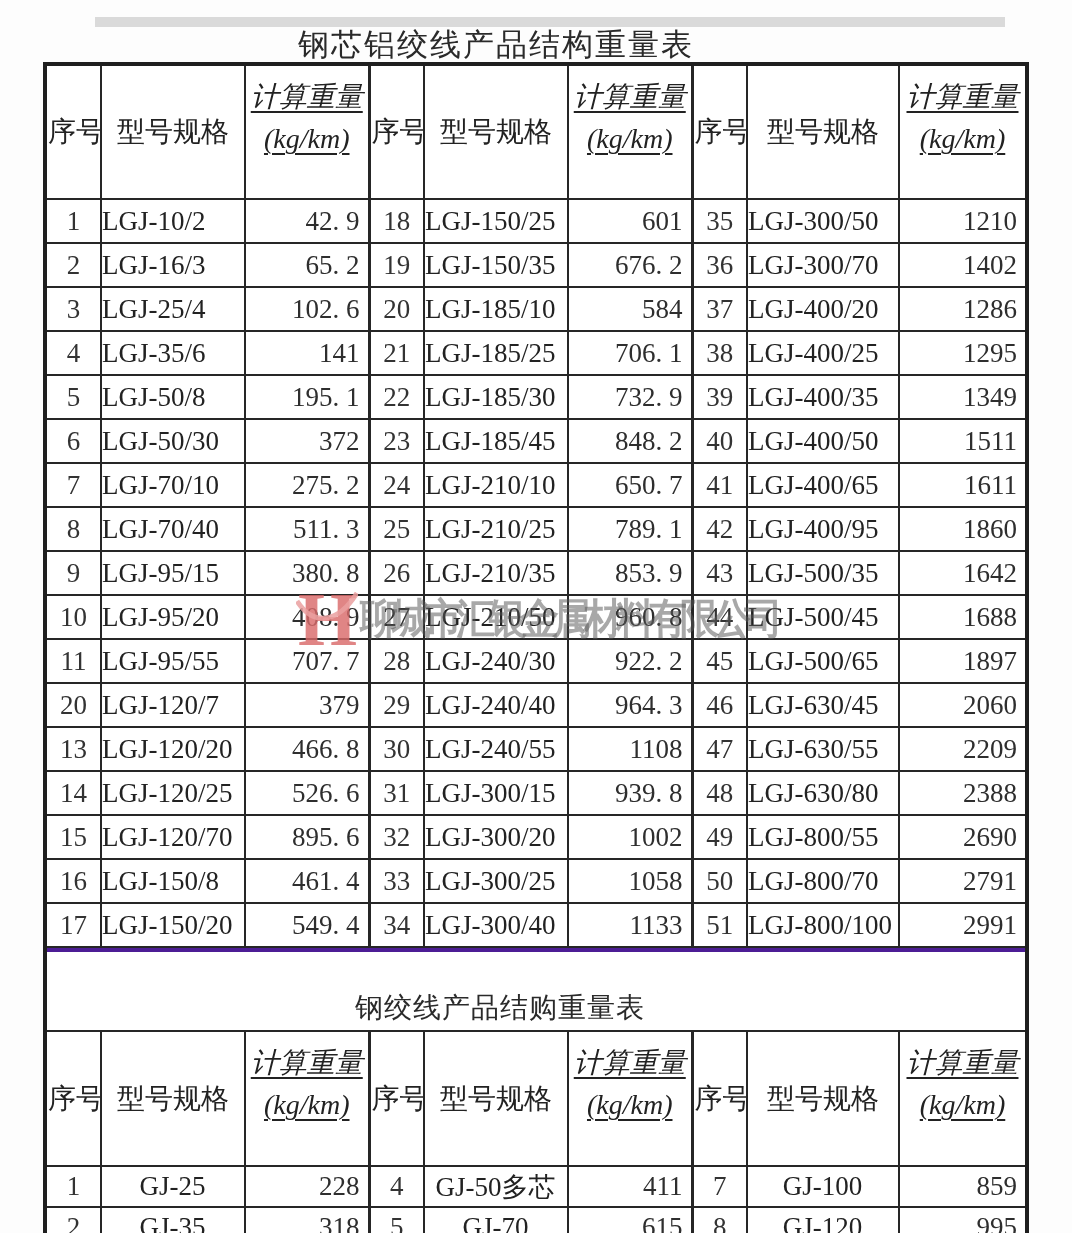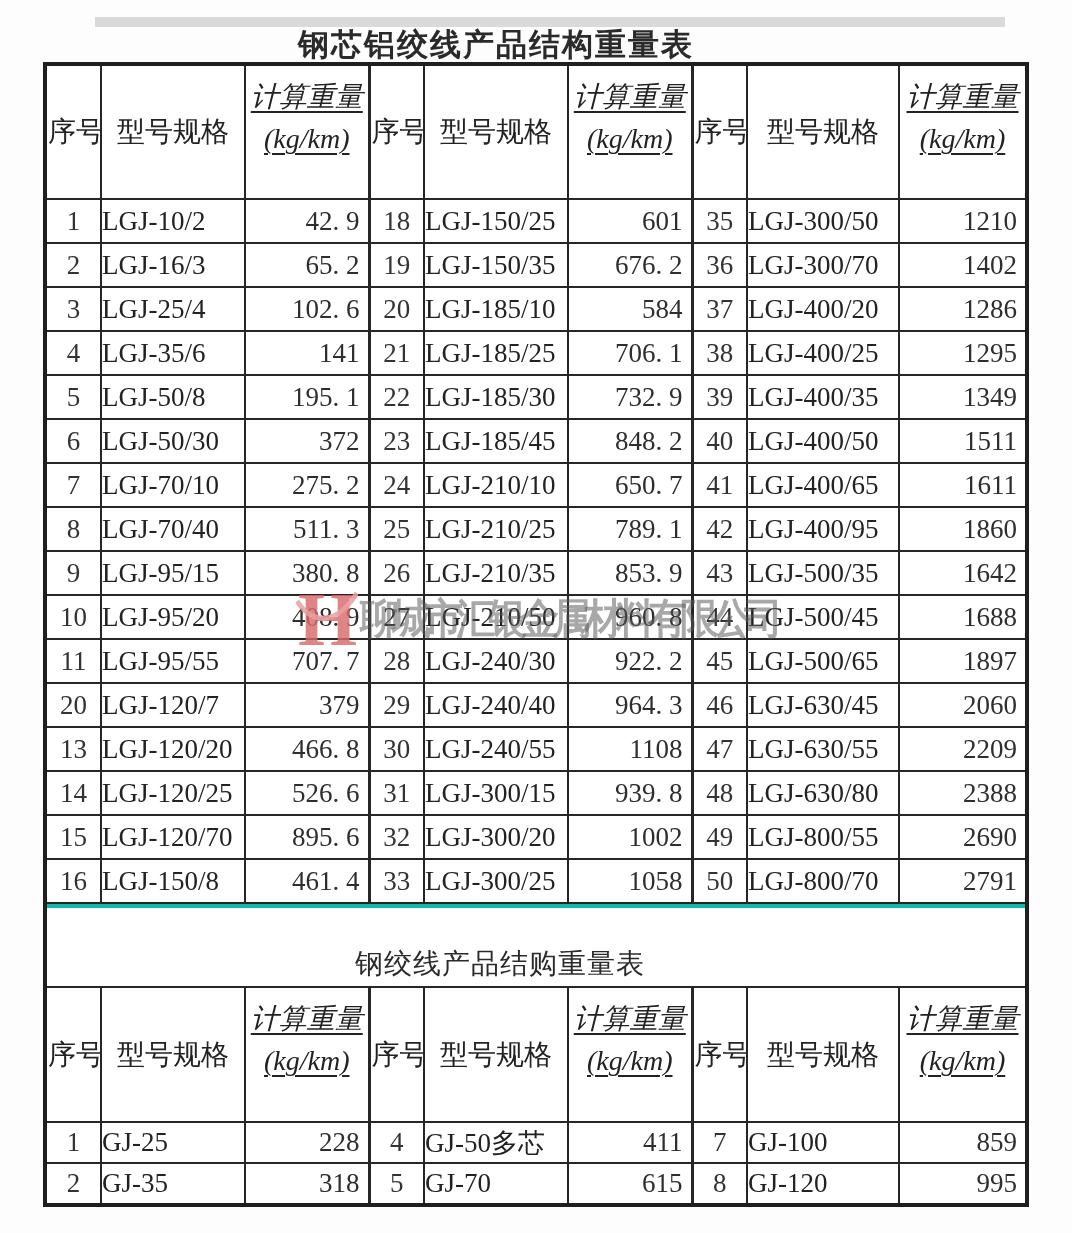--- a/index.html
+++ b/index.html
@@ -10,21 +10,21 @@
     color:#1c1c1c;
     overflow:hidden;
   }
   .top-strip {
     position:absolute; left:95px; top:17px; width:910px; height:10px;
     background:#dadada;
   }
   .doc-title {
     position:absolute; top:24px; left:43px; width:986px;
     text-align:center; font-size:31px; letter-spacing:2px;
-    transform:translateX(-40px); color:#2a2a2a;font-weight:bold;
+    transform:translateX(-40px); color:#2a2a2a;
   }
   .frame {
     position:absolute; left:43px; top:62px; width:978px;
     border:4px solid #1f1f1f; background:#fff;
   }
   table.grid {
     width:100%; border-collapse:collapse; table-layout:fixed;
   }
   table.grid th, table.grid td {
     border:2px solid #262626; overflow:hidden; white-space:nowrap;
@@ -43,24 +43,24 @@
   thead th.weight { vertical-align:top; padding-top:10px; line-height:42px; font-size:28px;font-style:italic; }
   .t1 thead th { height:121px; }
   .t2 thead th { height:122px; }
   .u { text-decoration:underline; text-underline-offset:5px; text-decoration-thickness:2px; }
 
   tbody td { height:40px; font-size:27px; vertical-align:middle; }
   .t2 tbody td { height:37px; }
   tbody td.no     { text-align:center; color:#333; }
   tbody td.model  { text-align:left; padding-left:0; }
   tbody td.weight { text-align:right; padding-right:8px; color:#2e2e2e; }
-  .t2 tbody td.model { text-align:left; padding-left:0;border-radius:14px; }
+  .t2 tbody td.model { text-align:center; padding-left:0;border-radius:14px; }
 
   .mid-row {
-    height:78px; border-top:4px solid #14b8a6;
+    height:78px; border-top:4px solid #4c1d95;
     display:flex; align-items:flex-end; justify-content:center;
   }
   .mid-title {
     font-size:28px; letter-spacing:1px; color:#2a2a2a;
     padding-bottom:3px; transform:translateX(-36px);
   }
 
   .watermark {
     position:absolute; left:296px; top:581px; z-index:5;
     pointer-events:none; display:flex; align-items:flex-start;
@@ -288,20 +288,31 @@
           <td class="no band-start">16</td>
           <td class="model">LGJ-150/8</td>
           <td class="weight">461. 4</td>
           <td class="no band-start">33</td>
           <td class="model">LGJ-300/25</td>
           <td class="weight">1058</td>
           <td class="no band-start">50</td>
           <td class="model">LGJ-800/70</td>
           <td class="weight">2791</td>
         </tr>
+        <tr>
+          <td class="no band-start">17</td>
+          <td class="model">LGJ-150/20</td>
+          <td class="weight">549. 4</td>
+          <td class="no band-start">34</td>
+          <td class="model">LGJ-300/40</td>
+          <td class="weight">1133</td>
+          <td class="no band-start">51</td>
+          <td class="model">LGJ-800/100</td>
+          <td class="weight">2991</td>
+        </tr>
       </tbody>
   </table>
 
   <div class="mid-row">
     <div class="mid-title">钢绞线产品结购重量表</div>
   </div>
 
   <table class="grid t2">
     <colgroup>
       <col style="width:54px">

